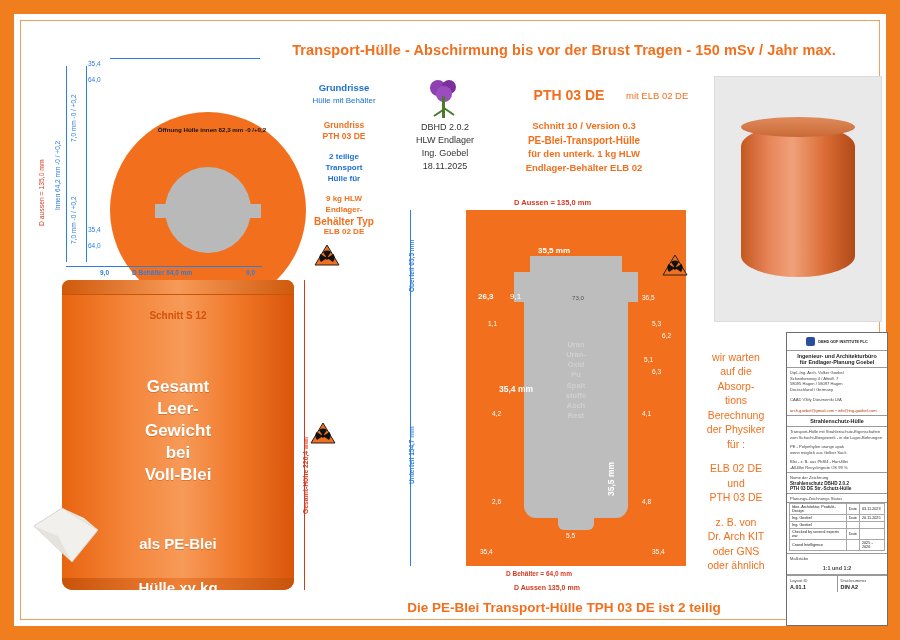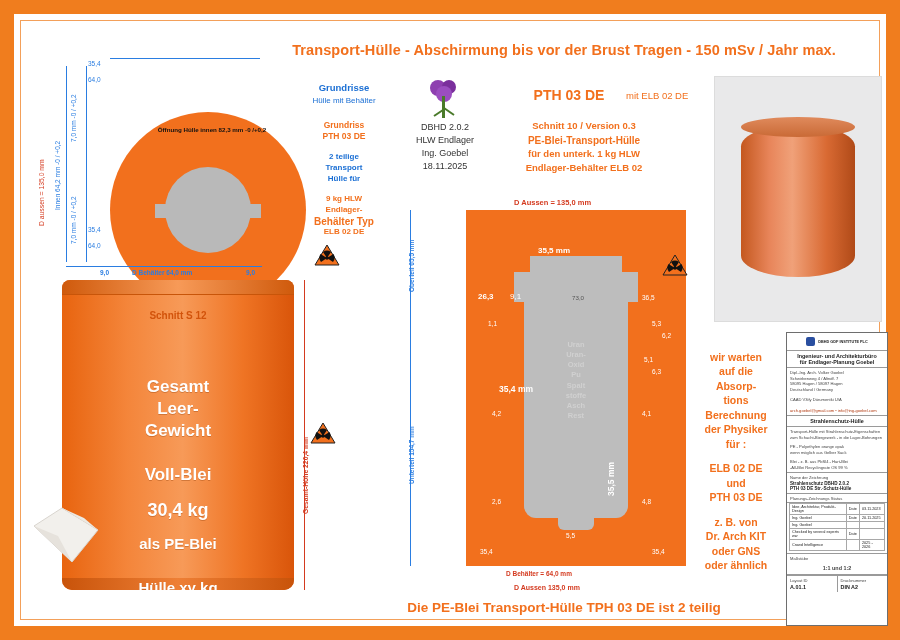--- a/index.html
+++ b/index.html
@@ -151,21 +151,21 @@
   .tbsmall{font-size:4.1px;color:#444;line-height:1.35;}
   .tbtable{width:100%;border-collapse:collapse;font-size:3.8px;}
   .tbtable td{border:1px solid #a8a8a8;padding:1px 2px;}
   #tblogo{
     display:inline-block;width:9px;height:9px;border-radius:2px;
     background:#2a4fa0;vertical-align:middle;margin-right:3px;
   }
   
   #waiting{
     position:absolute;left:676px;top:336px;width:92px;text-align:center;
-    color:#f2701d;font-weight:bold;font-size:10.5px;line-height:1.38;
+    color:#f2701d;font-weight:normal;font-size:10.5px;line-height:1.38;
   }
 </style>
 </head>
 <body>
 
 <div id="sheet">
   <div id="inner"></div>
 
   <div class="abs" id="title">Transport-Hülle - Abschirmung bis vor der Brust Tragen - 150 mSv / Jahr max.</div>
   <div class="abs" id="bottomtitle">Die PE-Blei Transport-Hülle TPH 03 DE ist 2 teilig</div>
@@ -221,22 +221,22 @@
     </svg>
   </div>
 
   <div id="s12">
     <div class="toprim"></div>
     <div class="botrim"></div>
     <div class="s12label" style="top:30px;">Schnitt S 12</div>
     <div class="biglabel" style="top:96px;">Gesamt</div>
     <div class="biglabel" style="top:118px;">Leer-</div>
     <div class="biglabel" style="top:140px;">Gewicht</div>
+    <div class="biglabel" style="top:162px;">bei</div>
     <div class="biglabel" style="top:184px;">Voll-Blei</div>
-    <div class="biglabel" style="top:218px;font-size:18px;">30,4 kg</div>
     <div class="biglabel" style="top:254px;font-size:15px;">als PE-Blei</div>
     <div class="biglabel" style="top:274px;font-size:15px;margin-top:24px;">Hülle xy kg</div>
   </div>
 
   <div class="abs dimline-v" style="left:290px;top:266px;height:310px;background:#d43a1f;"></div>
   <div class="abs dimtxt-rot-red" style="left:288px;top:500px;font-weight:bold;">Gesamt-Höhe 220,4 mm</div>
 
   <div class="radtri" style="left:296px;top:408px;">
     <svg width="26" height="22" viewBox="0 0 26 22">
       <polygon points="13,1 25,21 1,21" fill="#f2701d" stroke="#222" stroke-width="1"></polygon>

